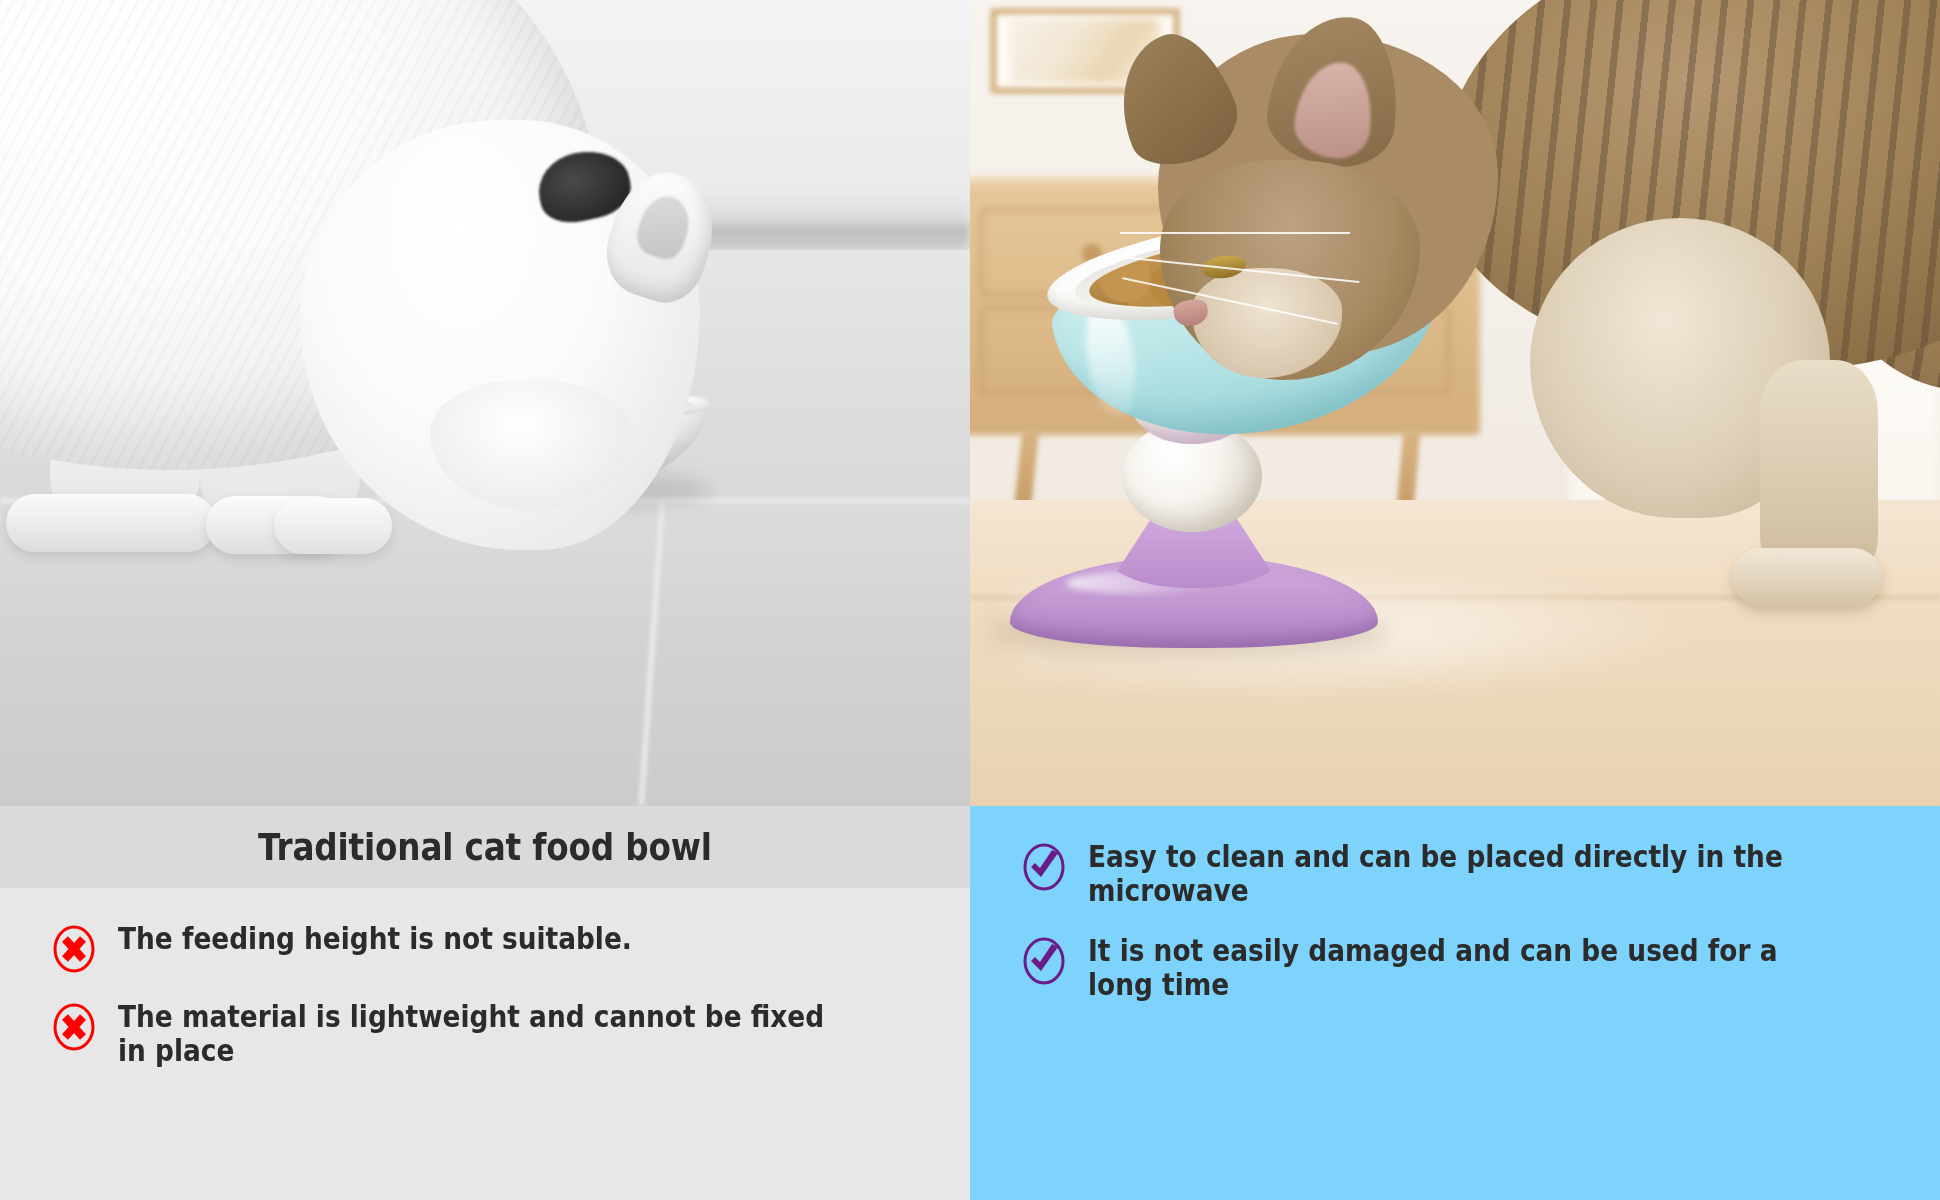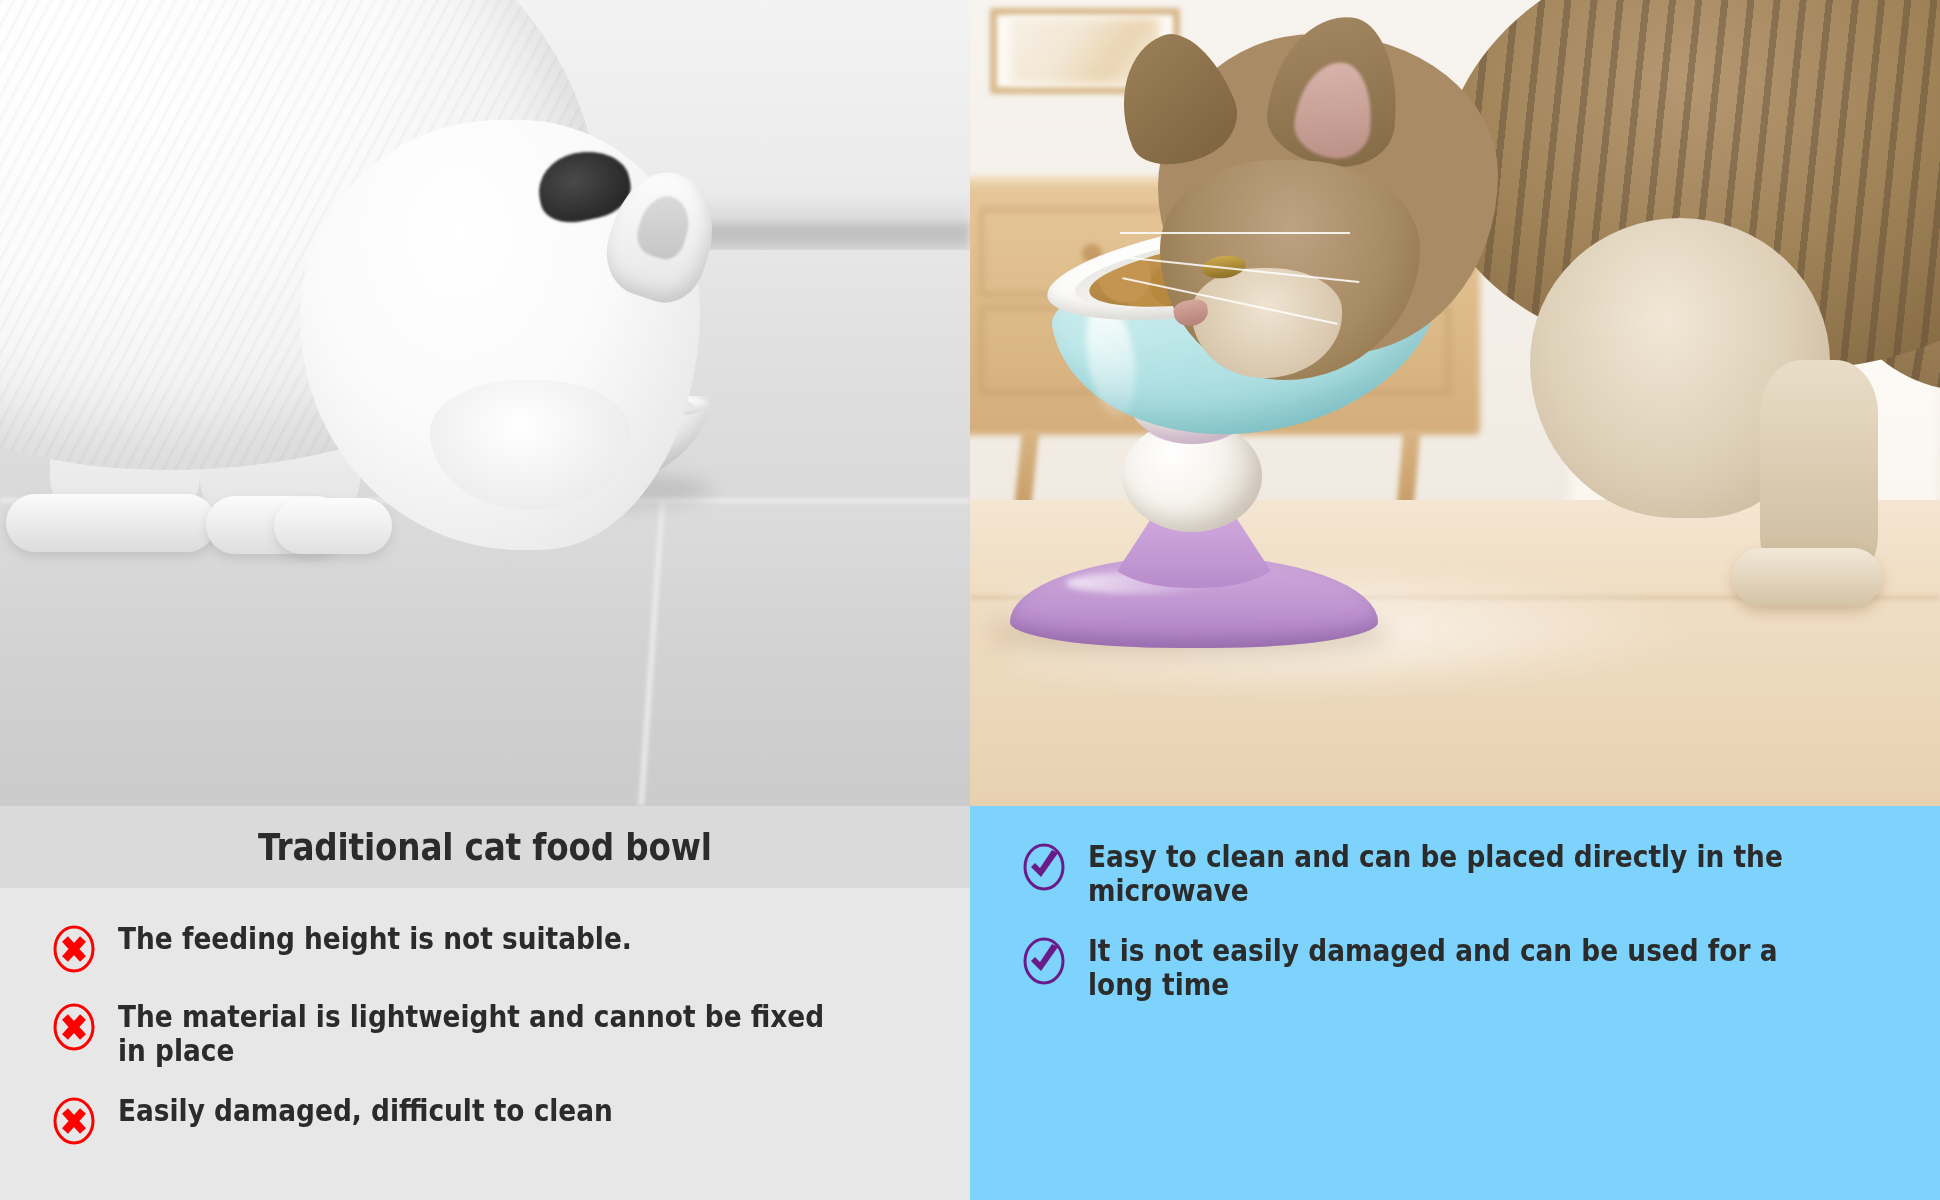--- a/index.html
+++ b/index.html
@@ -468,29 +468,20 @@
       <div class="bullet">
         <span class="ico">
           <svg viewBox="0 0 44 50">
             <ellipse cx="22" cy="25" rx="19" ry="22" fill="none" stroke="#ff0000" stroke-width="3"></ellipse>
             <path d="M13 15 L31 35 M31 15 L13 35" stroke="#ff0000" stroke-width="8" stroke-linecap="butt"></path>
           </svg>
         </span>
         <span class="txt">The material is lightweight and cannot be fixed in place</span>
       </div>
 
-      <div class="bullet">
-        <span class="ico">
-          <svg viewBox="0 0 44 50">
-            <ellipse cx="22" cy="25" rx="19" ry="22" fill="none" stroke="#ff0000" stroke-width="3"></ellipse>
-            <path d="M13 15 L31 35 M31 15 L13 35" stroke="#ff0000" stroke-width="8" stroke-linecap="butt"></path>
-          </svg>
-        </span>
-        <span class="txt">Easily damaged, difficult to clean</span>
-      </div>
 
     </div>
   </div>
 
   <div class="col col-right">
 
     <div class="photo photo-right">
       <div class="r-wall"></div>
       <div class="r-window"></div>
       <div class="r-window-glow"></div>

